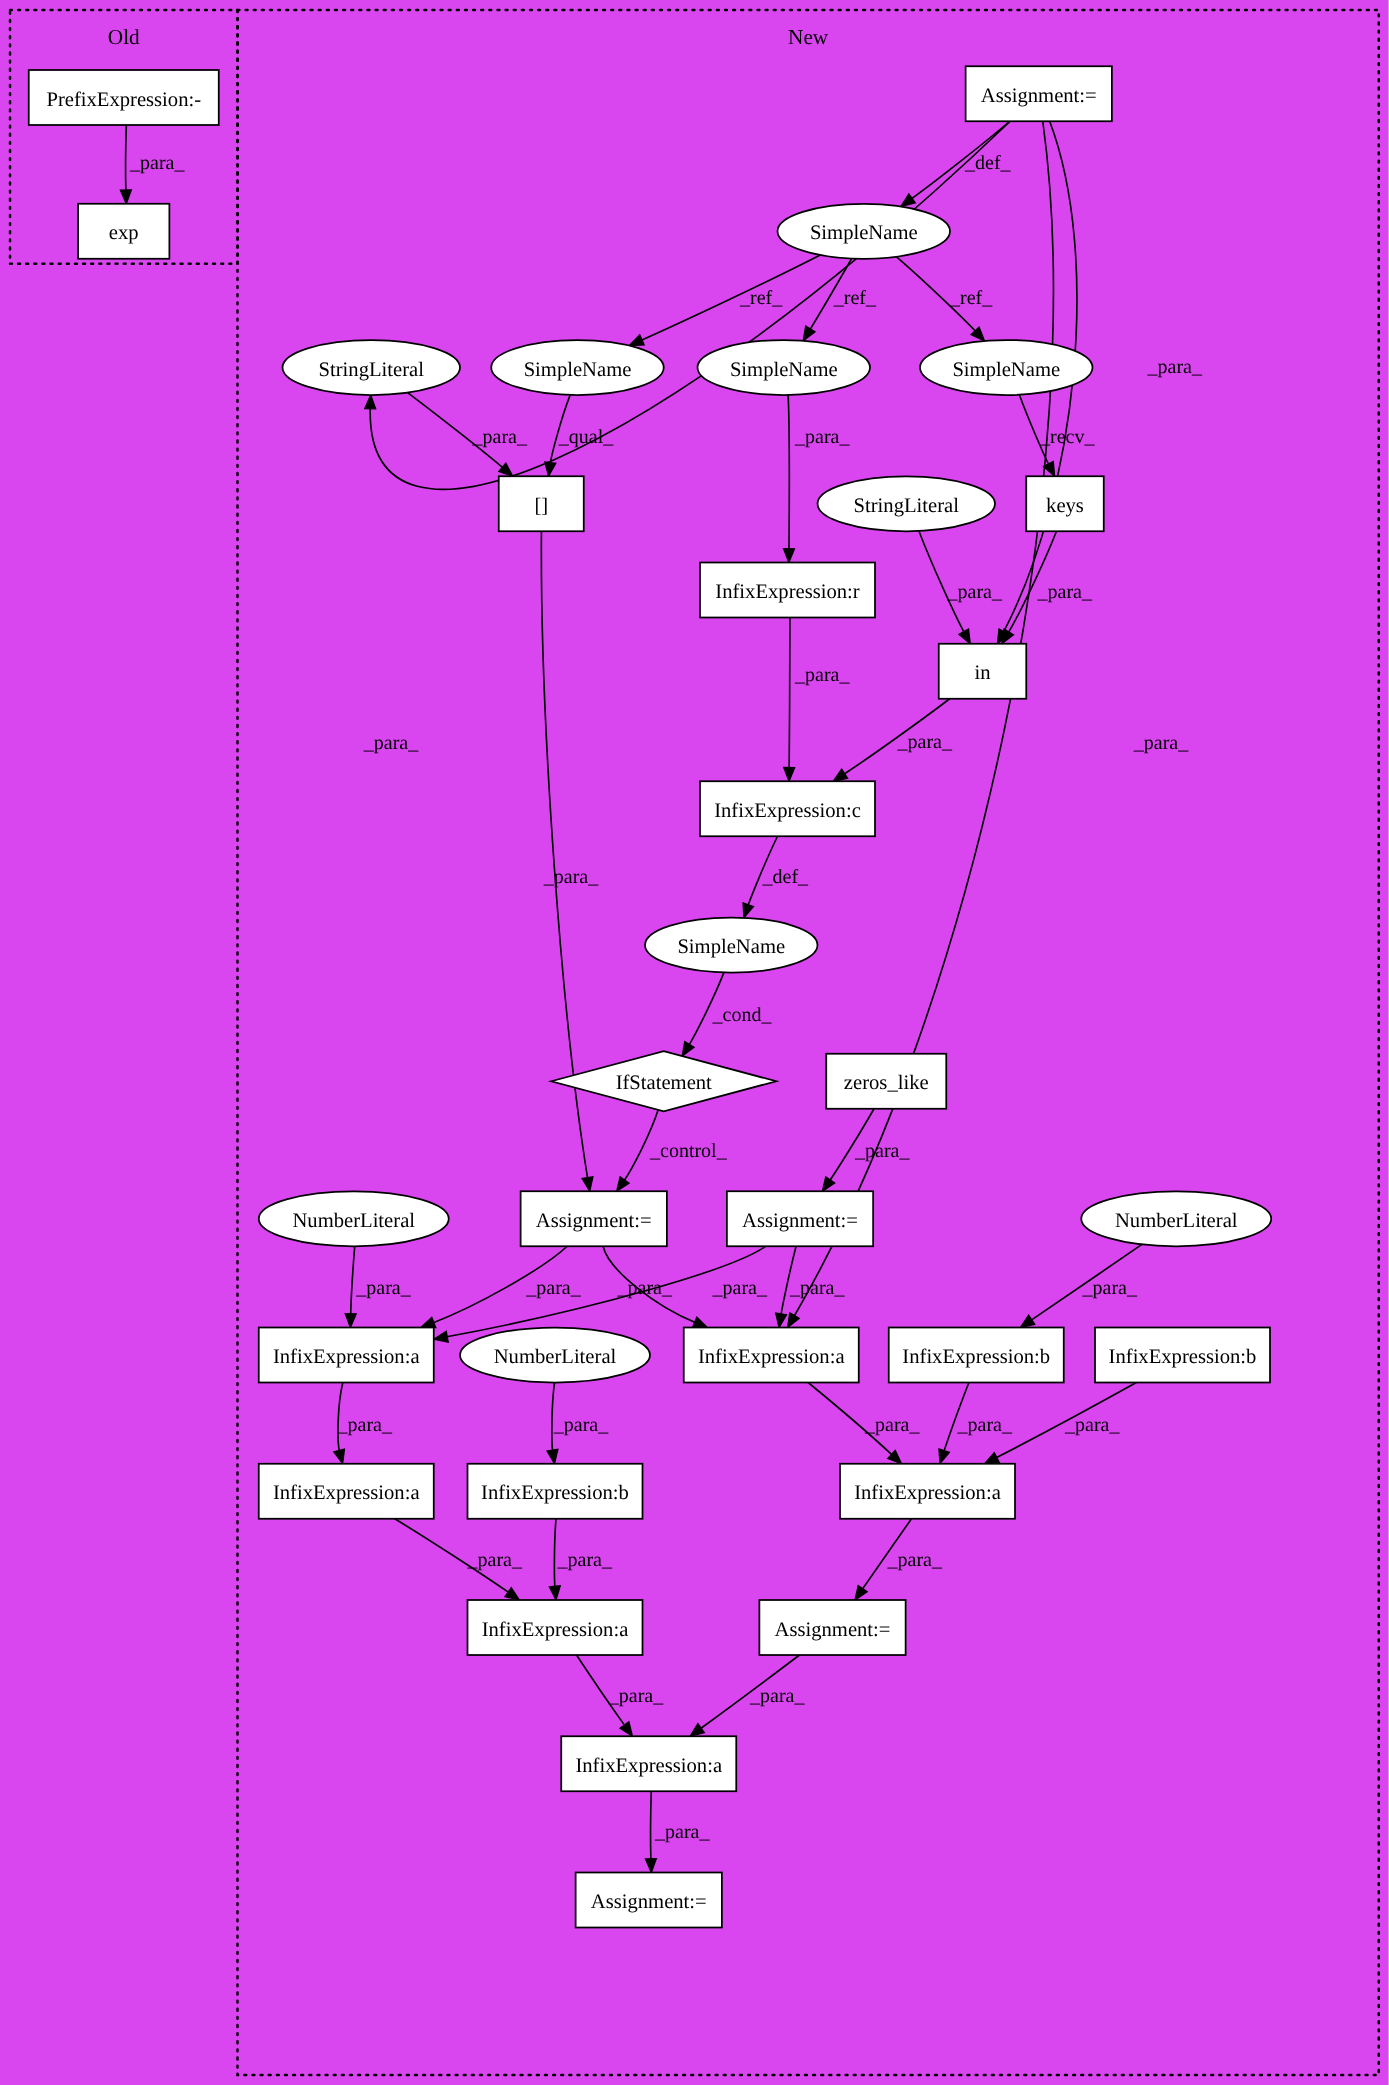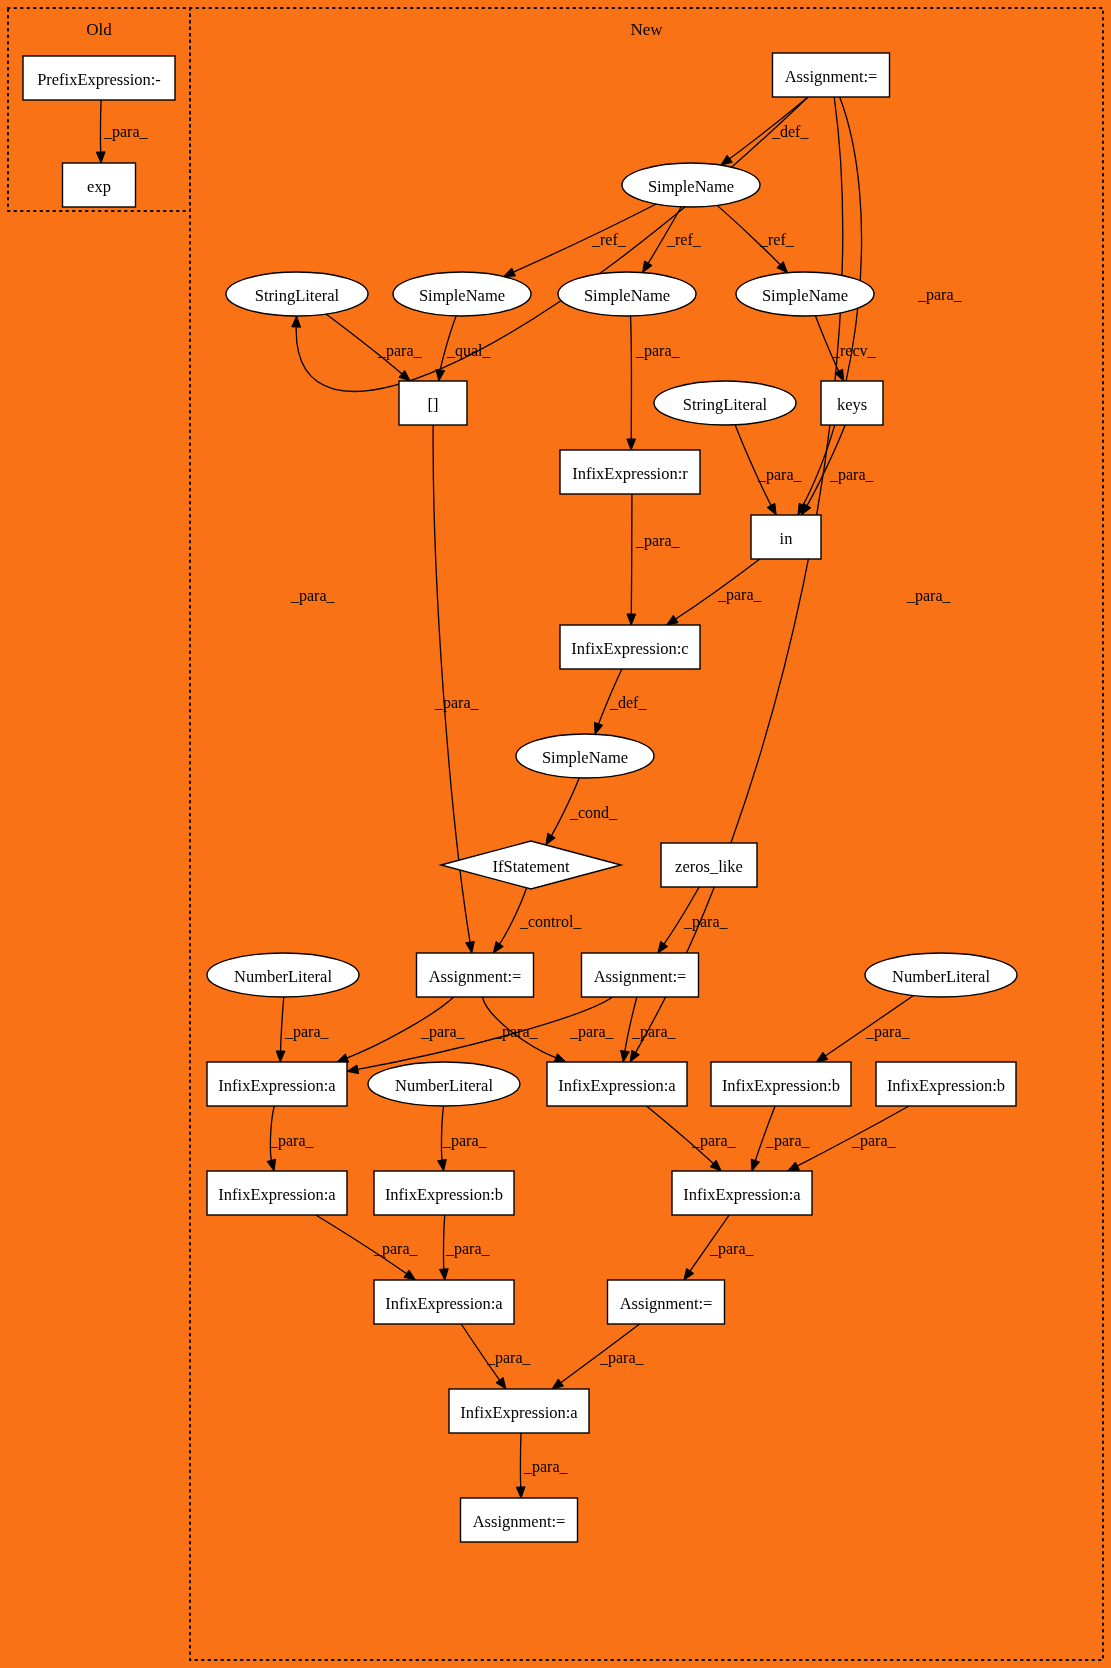--- a/index.html
+++ b/index.html
@@ -4,21 +4,21 @@
 <style>
   html, body {
     margin: 0;
     padding: 0;
     background: #ffffff;
   }
   #root {
     position: relative;
     width: 1111px;
     height: 1668px;
-    background: #f97316;
+    background: #d946ef;
     font-family: "Liberation Serif", "DejaVu Serif", serif;
   }
   svg { display: block; }
   .cluster-border {
     fill: none;
     stroke: #000000;
     stroke-width: 2;
     stroke-dasharray: 1.5,5;
     stroke-linecap: round;
   }

